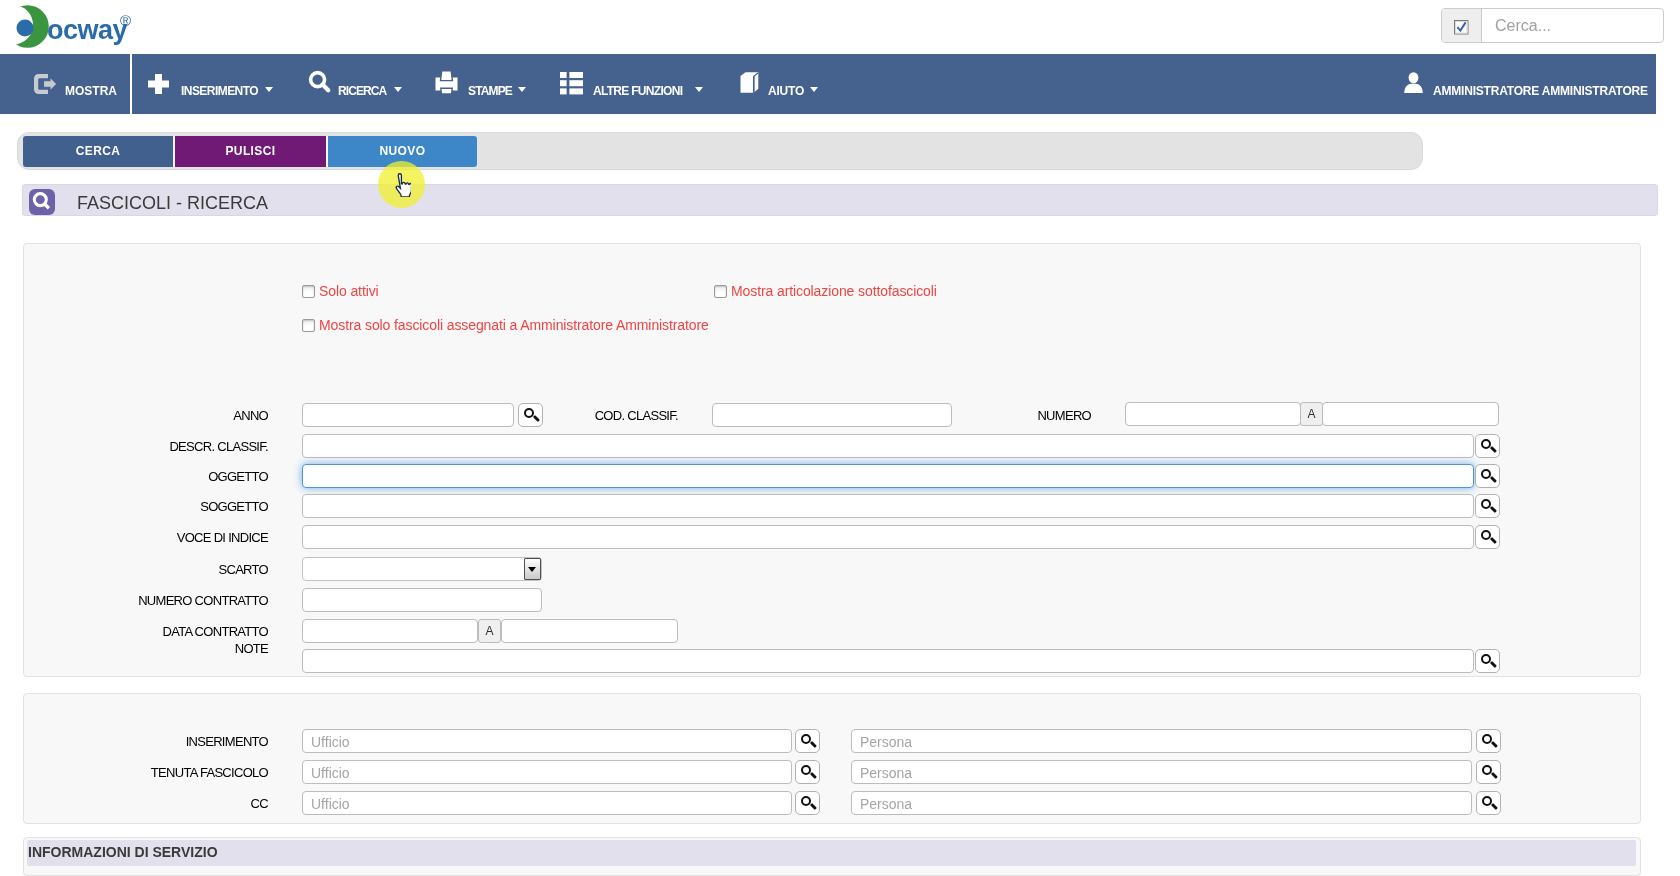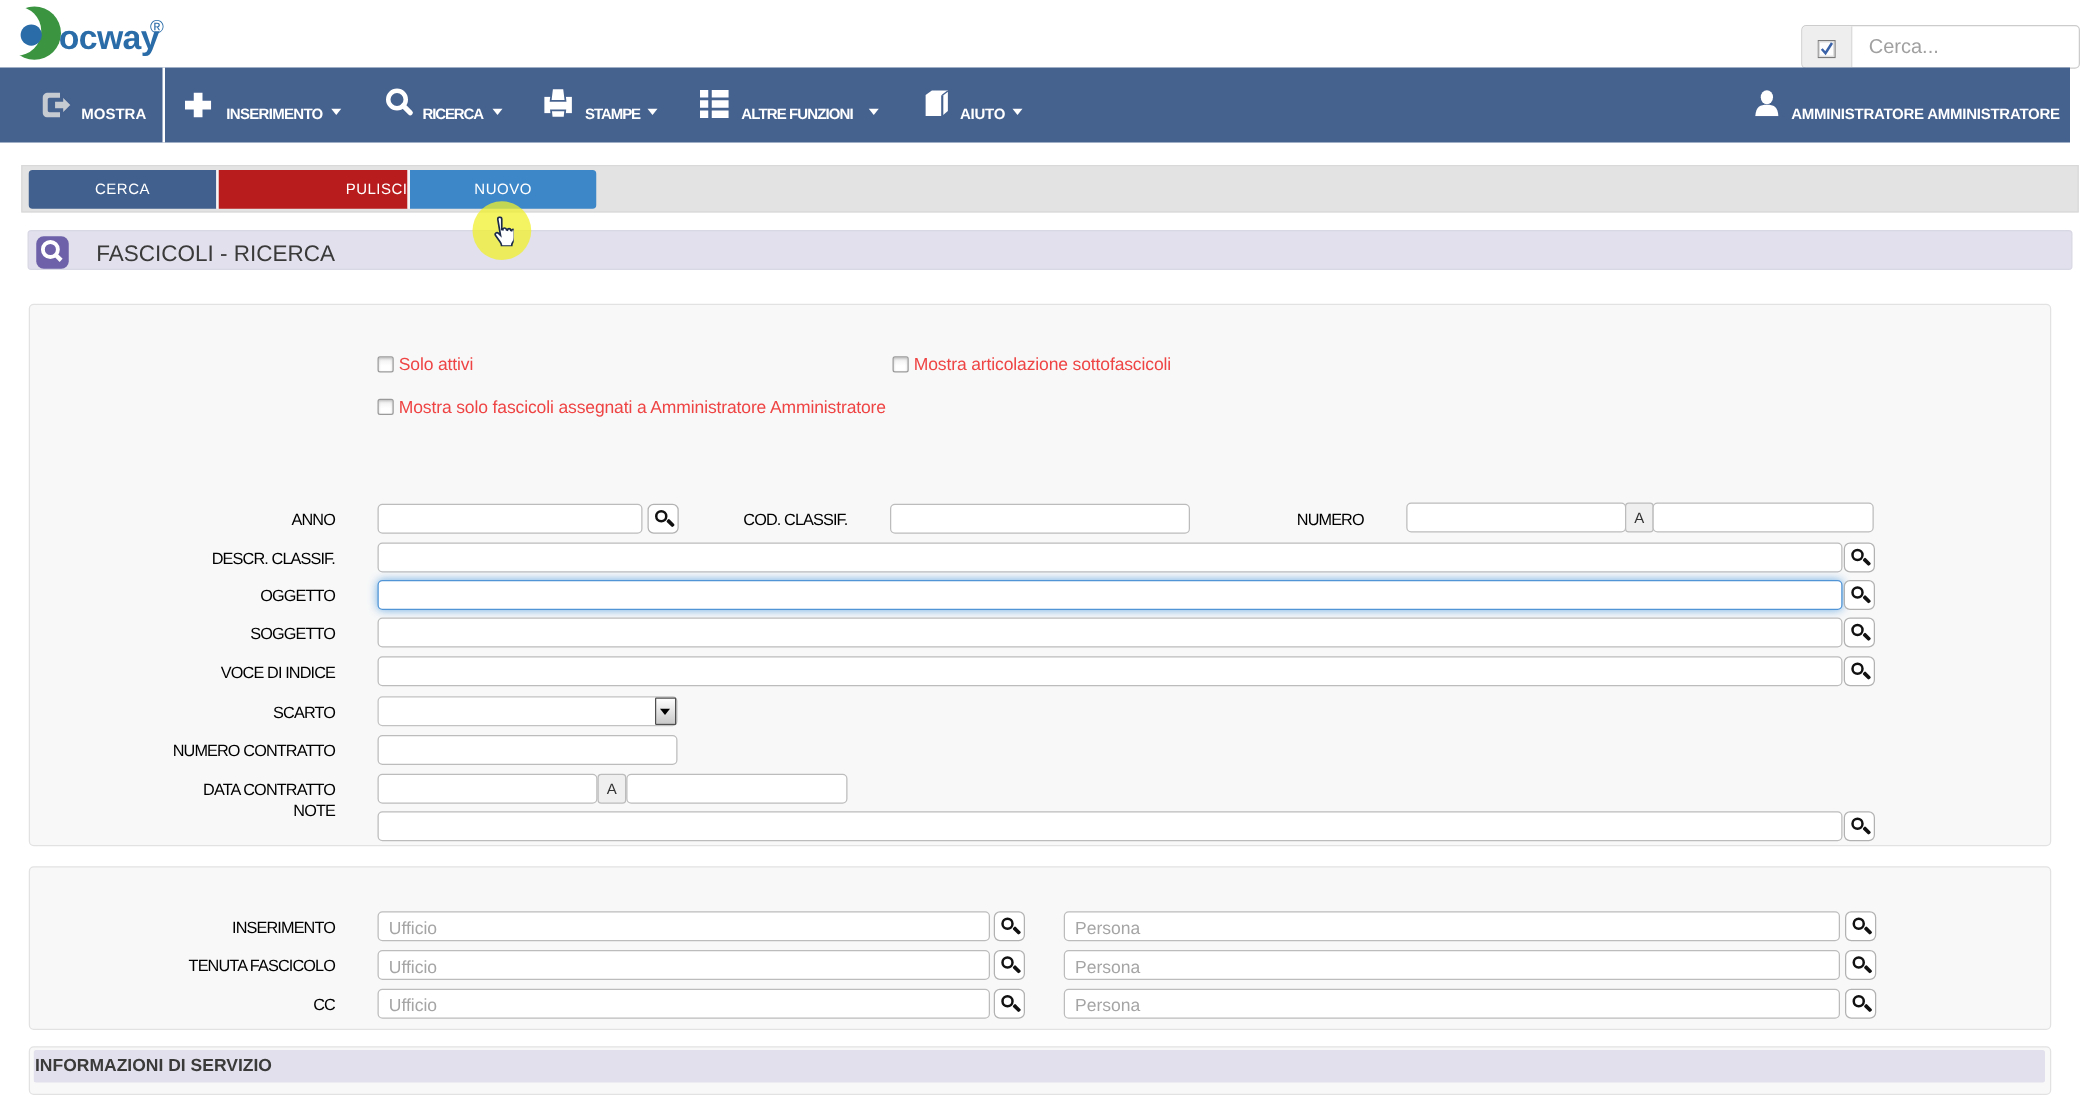--- a/index.html
+++ b/index.html
@@ -1,34 +1,34 @@
 <!DOCTYPE html>
 <html><head>
 <meta charset="utf-8">
 <style>
 * { margin:0; padding:0; box-sizing:border-box; }
 html,body { width:1680px; height:876px; background:#fff; font-family:"Liberation Sans", sans-serif; position:relative; overflow:hidden; }
 
 
-#tsearch { position:absolute; left:1441px; top:8px; width:223px; height:35px; border:1px solid #ccc; border-radius:4px; background:#fff;margin-top:12px; }
+#tsearch { position:absolute; left:1441px; top:8px; width:223px; height:35px; border:1px solid #ccc; border-radius:4px; background:#fff; }
 #tsearch .addon { position:absolute; left:0; top:0; width:40px; height:33px; background:#eee; border-right:1px solid #ccc; border-radius:3px 0 0 3px; }
 #tsearch .ph { position:absolute; left:53px; top:8px; font-size:16px; color:#a0a0a0; }
 
 
 #nav { position:absolute; left:0; top:54px; width:1656px; height:60px; background:#45618e;font-weight:bold; }
 #nav .sep { position:absolute; top:0; width:2px; height:60px; background:#fff; }
 .ntext { position:absolute; top:31px; font-size:12px; line-height:12px; color:#fff; white-space:nowrap; }
 #nav svg { position:absolute; }
 .caret { position:absolute; top:33px; width:0; height:0; border-left:4.5px solid transparent; border-right:4.5px solid transparent; border-top:5px solid #fff; }
 
 
-#btnbar { position:absolute; left:17px; top:132px; width:1646px; height:38px; background:#e3e3e3; border:1px solid #d9d9d9; border-radius:0; }
+#btnbar { position:absolute; left:17px; top:132px; width:1406px; height:38px; background:#e3e3e3; border:1px solid #d9d9d9; border-radius:12px;font-weight:bold; }
 .bbtn { position:absolute; top:3px; height:31px; color:#fff; font-size:12px; letter-spacing:0.4px; text-align:center; line-height:31px; }
 #b-cerca { left:5px; width:150px; background:#41608e; border-radius:3px 0 0 3px; }
-#b-pulisci { left:157px; width:151px; background:#b91c1c;text-align:right; }
+#b-pulisci { left:157px; width:151px; background:#701a75; }
 #b-nuovo { left:310px; width:149px; background:#3d87c8; border-radius:0 3px 3px 0; }
 .bgap { position:absolute; top:3px; width:2px; height:31px; background:#f5f5f5; }
 
 
 #cursor { position:absolute; left:378px; top:161px; width:47px; height:47px; border-radius:50%; background:rgba(240,240,45,.75); }
 
 
 #titlebar { position:absolute; left:22px; top:184px; width:1636px; height:32px; background:#e1e0ec; border:1px solid #d8d7e4; border-radius:3px; }
 #titlebar .ticon { position:absolute; left:5.5px; top:4px; width:26px; height:26px; background:#6e61a9; border-radius:6px; }
 #titlebar .ttext { position:absolute; left:54px; top:8px; font-size:18px; line-height:20px; color:#3a3a3a; letter-spacing:0px; }

